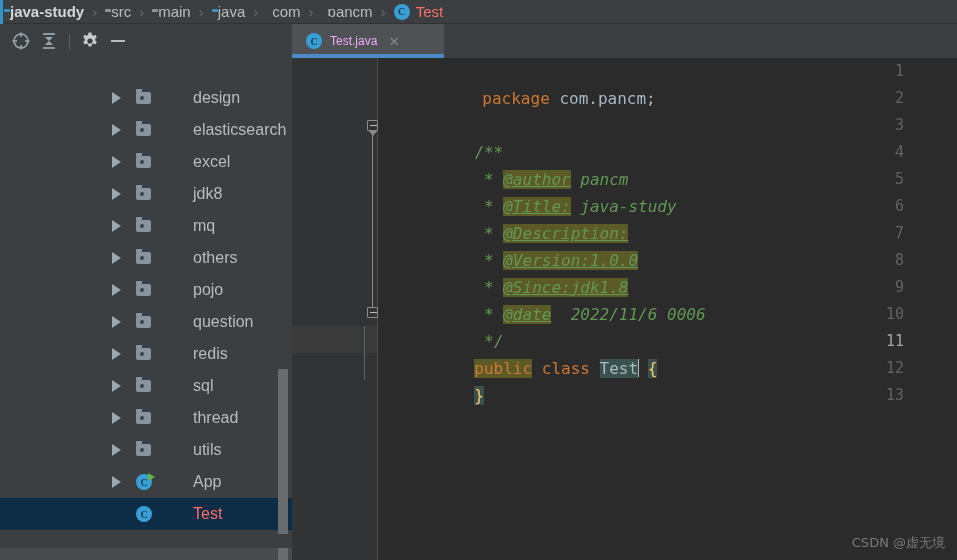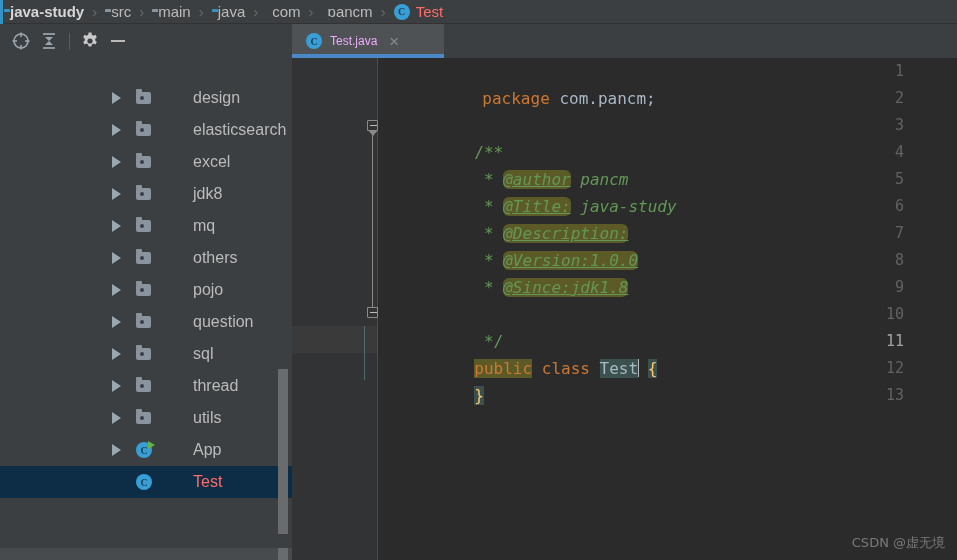--- a/index.html
+++ b/index.html
@@ -189,21 +189,21 @@
   }
 
   .code {
     position: absolute; left: 86px; top: 0; right: 0; height: 502px;
     font-family: "DejaVu Sans Mono", monospace; font-size: 16px;
   }
   .cl { position: absolute; left: 0; white-space: pre; height: 27px; line-height: 27px; }
   .kw { color: #cc7832; }
   .txt { color: #a9b7c6; }
   .cmt { color: #629755; }
-  .cmt-tag { color: #629755; font-style: italic; text-decoration: underline; border-radius: 6px; }
+  .cmt-tag { color: #629755; font-style: italic; text-decoration: underline; }
   .cmt-it { color: #629755; font-style: italic; }
   .hl-warn { background: #5c5b28; }
   .hl-teal { background: #3b514d; }
   .brace { color: #ffc66d; }
   .caret-bar {
     display: inline-block; width: 1px; height: 18px; background: #bbbbbb;
     vertical-align: -3px; margin: 0 -0.5px;
   }
 
   .watermark {
@@ -373,20 +373,27 @@
       </div>
 
       <div class="tree-row">
         <span class="arrow"></span>
         <span class="node-icon">
             <span class="icon-folder"></span>
           </span>
         <span class="node-label">question</span>
       </div>
 
+      <div class="tree-row">
+        <span class="arrow"></span>
+        <span class="node-icon">
+            <span class="icon-folder"></span>
+          </span>
+        <span class="node-label">redis</span>
+      </div>
 
       <div class="tree-row">
         <span class="arrow"></span>
         <span class="node-icon">
             <span class="icon-folder"></span>
           </span>
         <span class="node-label">sql</span>
       </div>
 
       <div class="tree-row">
@@ -495,20 +502,23 @@
         </div>
 
         <div class="cl" style="top:162px; left:0px;">
           <span class="cmt"> * </span><span class="cmt-tag hl-warn">@Version:1.0.0</span>
         </div>
 
         <div class="cl" style="top:189px; left:0px;">
           <span class="cmt"> * </span><span class="cmt-tag hl-warn">@Since:jdk1.8</span>
         </div>
 
+        <div class="cl" style="top:216px; left:0px;">
+          <span class="cmt"> * </span><span class="cmt-tag hl-warn">@date</span><span class="cmt-it">  2022/11/6 0006</span>
+        </div>
 
         <div class="cl" style="top:243px; left:0px;">
           <span class="cmt"> */</span>
         </div>
 
         <div class="cl" style="top:270px; left:0px;">
           <span class="kw hl-warn">public</span><span class="kw"> </span><span class="kw">class</span><span class="txt"> </span><span class="txt hl-teal">Test</span><span class="caret-bar"></span><span class="txt"> </span><span class="brace hl-teal">{</span>
         </div>
 
         <div class="cl" style="top:297px; left:0px;">

